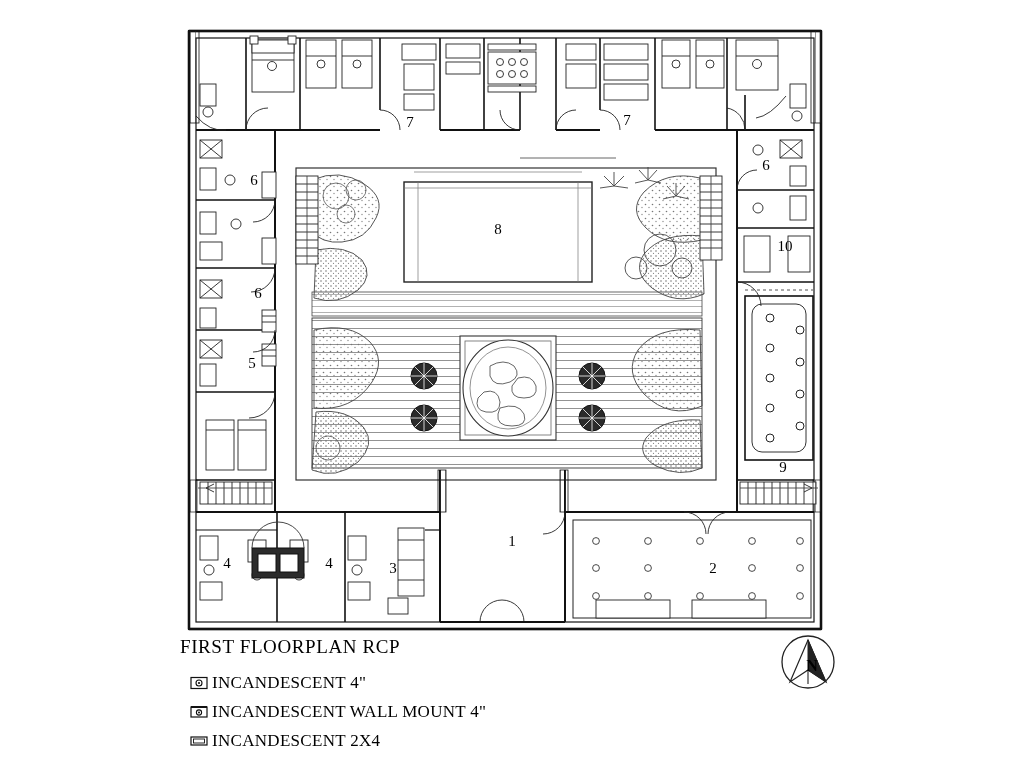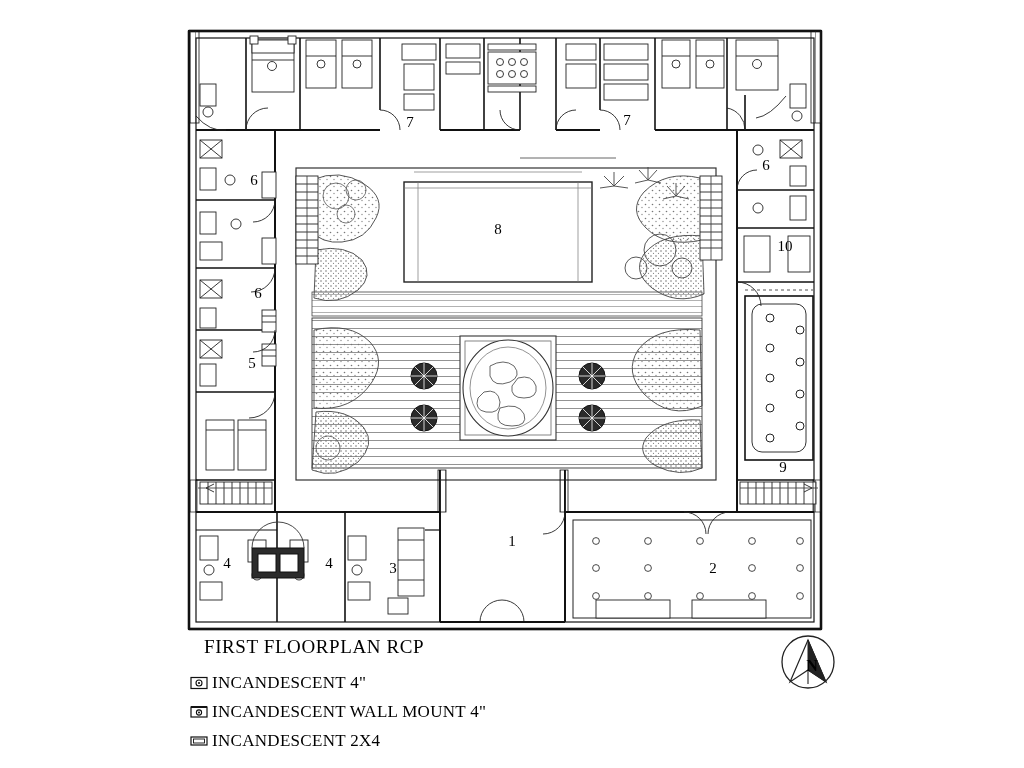--- a/index.html
+++ b/index.html
@@ -22,21 +22,21 @@
     height: 768px;
   }
   svg.plan {
     position: absolute;
     left: 0; top: 0;
     width: 1024px;
     height: 768px;
   }
   .title-text {
     position: absolute;
-    left: 204px;
+    left: 180px;
     top: 636px;
     font-size: 19px;
     letter-spacing: 0.6px;
     font-family: "Liberation Serif", serif;
     white-space: nowrap;
   }
   .legend {
     position: absolute;
     left: 190px;
     top: 668px;

